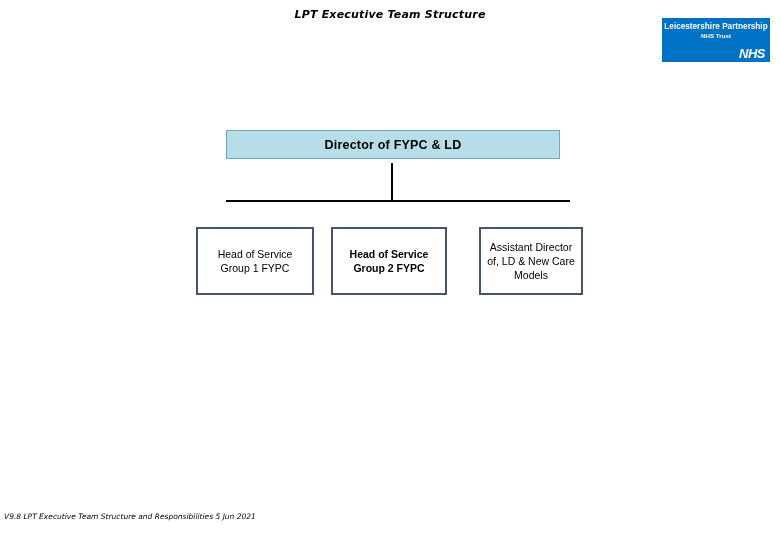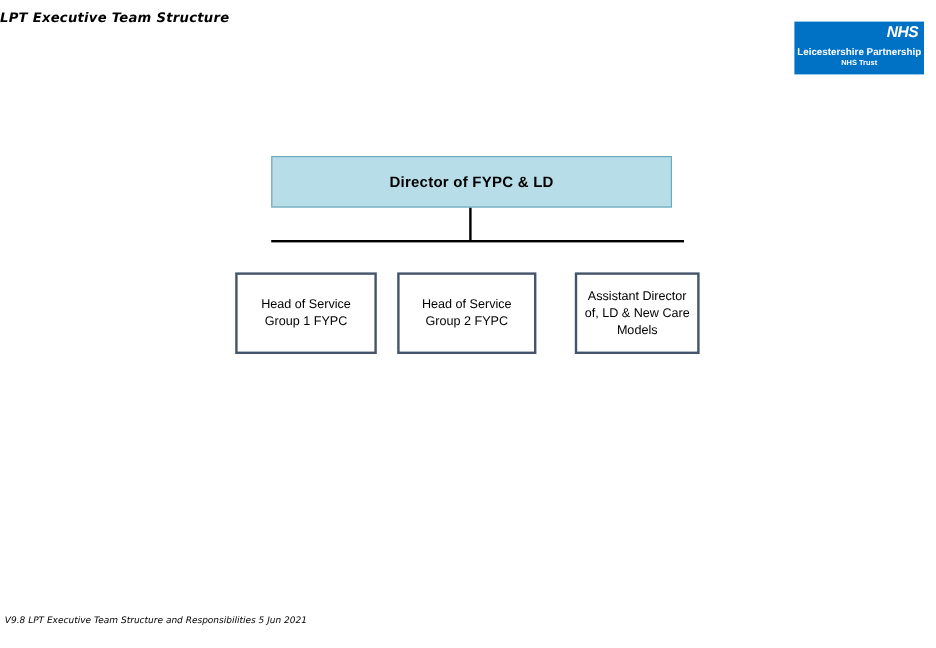--- a/index.html
+++ b/index.html
@@ -14,20 +14,21 @@
     position: relative;
     overflow: hidden;
   }
 
   
   #slide-title {
     position: absolute;
     left: 0;
     top: 8px;
     width: 780px;
+    text-align: center;
     font-family: "DejaVu Sans", sans-serif;
     font-size: 11px;
     font-weight: bold;
     font-style: italic;
     color: #000000;
     letter-spacing: 0.2px;
   }
 
   
   #nhs-logo {
@@ -102,21 +103,21 @@
     align-items: center;
     justify-content: center;
     text-align: center;
     color: #000000;
   }
 
   #node-director {
     left: 226px;
     top: 130px;
     width: 334px;
-    height: 43px;
+    height: 29px;
     background: #B7DEE8;
     border: 1px solid #6FA8BF;
     font-size: 12.5px;
     font-weight: bold;
     letter-spacing: 0.2px;
   }
 
   .child-node {
     background: #ffffff;
     border: 2px solid #44546A;
@@ -128,20 +129,21 @@
     left: 196px;
     top: 227px;
     width: 118px;
     height: 68px;
   }
   #node-hos-group2 {
     left: 331px;
     top: 227px;
     width: 116px;
     height: 68px;
+    font-weight: bold;
   }
   #node-assistant-director {
     left: 479px;
     top: 227px;
     width: 104px;
     height: 68px;
   }
 
   
   .connector {
@@ -172,27 +174,27 @@
     color: #000000;
     white-space: nowrap;
   }
 </style>
 </head>
 <body>
 
 <div id="slide-title">LPT Executive Team Structure</div>
 
 <div id="nhs-logo">
-  <div id="nhs-logo-top">
-    <span class="nhs-letters">NHS</span>
-  </div>
   <div id="nhs-logo-bottom">
     <div id="nhs-trust-name">Leicestershire Partnership</div>
     <div id="nhs-trust-sub">NHS Trust</div>
   </div>
+  <div id="nhs-logo-top">
+    <span class="nhs-letters">NHS</span>
+  </div>
 </div>
 
 <div id="org-chart">
 
   <div class="connector" id="conn-horiz"></div>
   <div class="connector" id="conn-vert-top"></div>
 
   <div class="node" id="node-director">Director of FYPC &amp; LD</div>
 
   <div class="node child-node" id="node-hos-group1">Head of Service Group 1 FYPC</div>

